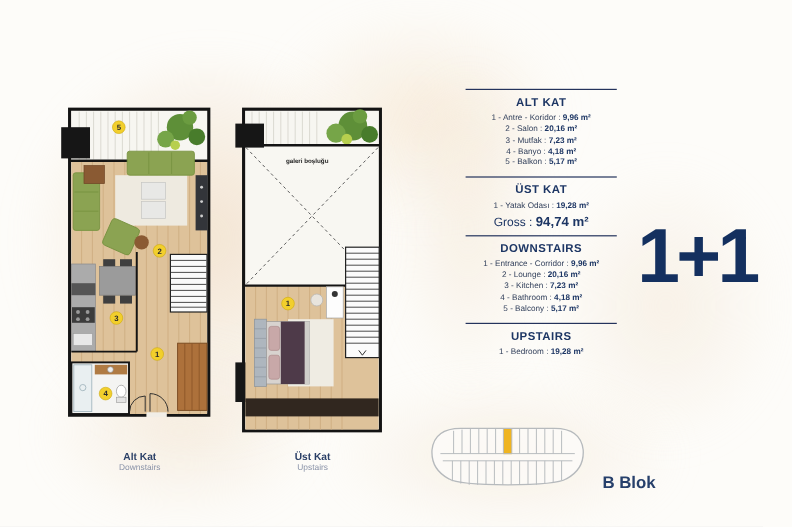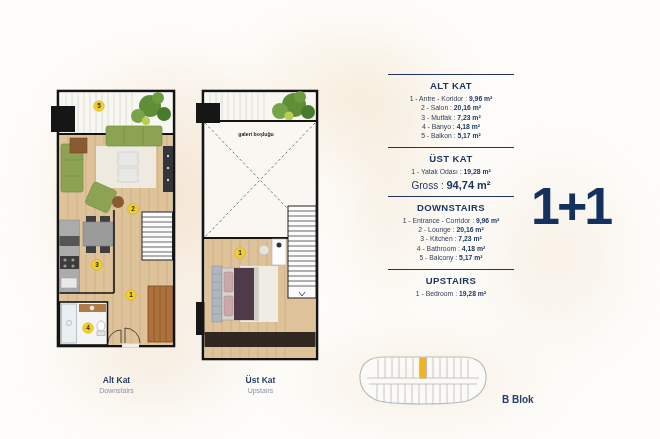--- a/index.html
+++ b/index.html
@@ -12,29 +12,29 @@
   #info-panel{position:absolute;left:386px;top:70px;width:130px;text-align:center;color:#1d3664;}
   .big-line{font-size:10px;color:#1d3664;margin:2px 0 5px;}
   .big-line .val{font-weight:800;font-size:11px;}
   .divider{border:none;border-top:1.2px solid #24335c;margin:4px 2px 5px;}
   .section-heading{font-size:9.5px;font-weight:700;letter-spacing:.4px;margin:4px 0 3px;color:#1d3664;}
   .room-line{font-size:6.8px;line-height:9.3px;color:#33415c;}
   .room-line .val{font-weight:700;color:#1d3664;}
   .gross-wrap{}
 
   
-  #unit-type{position:absolute;left:531px;top:176px;font-size:52px;font-weight:800;letter-spacing:-3px;color:#14305f;}
+  #unit-type{position:absolute;left:531px;top:176px;font-size:64px;font-weight:800;letter-spacing:-3px;color:#14305f;}
 
   
   .plan-caption{position:absolute;text-align:center;}
   .plan-caption .main{font-size:8.5px;font-weight:700;color:#2a3f66;}
   .plan-caption .sub{font-size:7px;color:#8a93a8;margin-top:2px;}
 
   
-  #block-label{position:absolute;left:502px;top:394px;font-size:10px;font-weight:600;color:#27406b;}
+  #block-label{position:absolute;left:502px;top:394px;font-size:14px;font-weight:600;color:#27406b;}
 
   svg text{font-family:"Liberation Sans", sans-serif;}
 </style>
 </head>
 <body>
 
 <div id="canvas">
 
   <div class="wash" style="left:18px;top:55px;width:310px;height:320px;background:radial-gradient(ellipse at 50% 45%, rgba(236,212,183,.6), rgba(236,212,183,0) 70%);"></div>
   <div class="wash" style="left:230px;top:10px;width:240px;height:170px;background:radial-gradient(ellipse at 50% 50%, rgba(243,224,198,.55), rgba(243,224,198,0) 72%);"></div>

